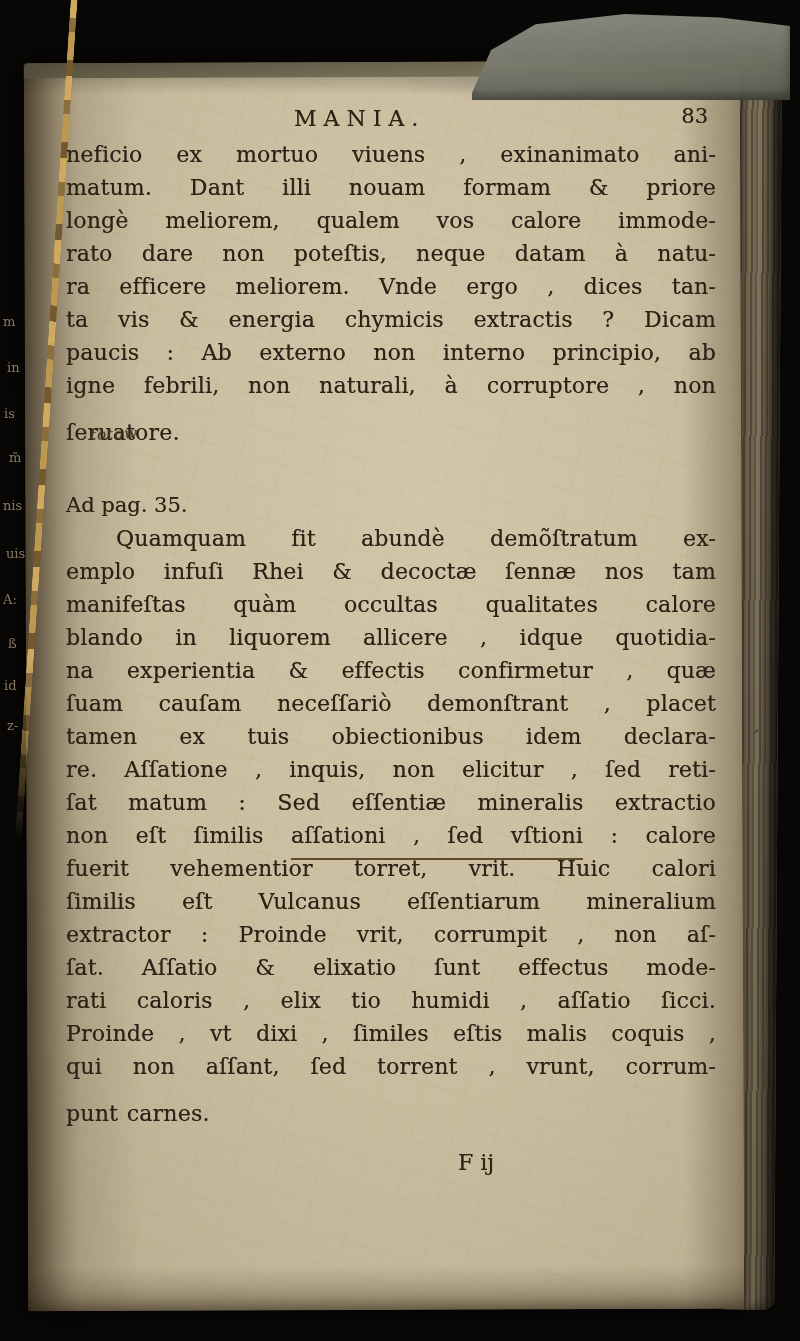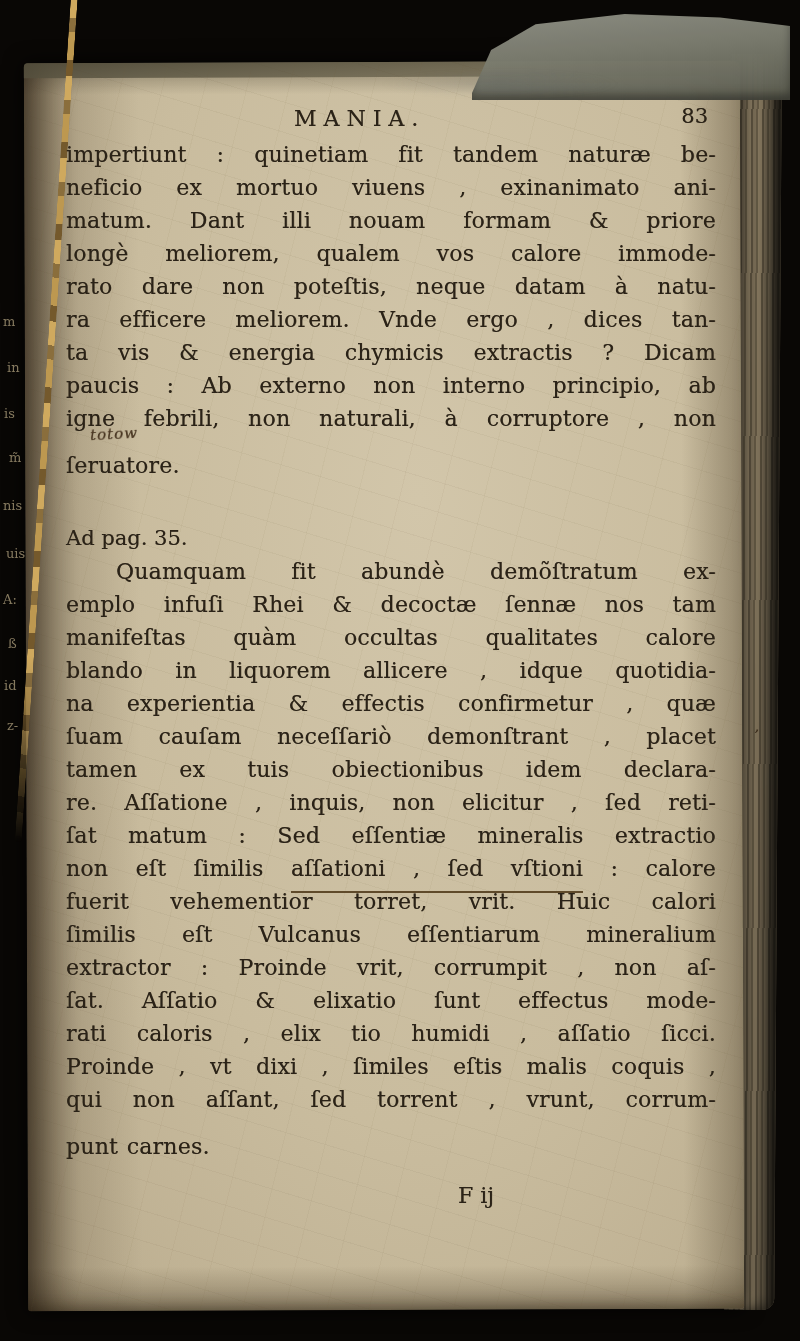--- a/index.html
+++ b/index.html
@@ -108,21 +108,20 @@
   <span class="ink-mark">’</span>
 
   <div class="textblock">
 
     <div class="running-head">
       <span class="title">MANIA.</span>
       <span class="pageno">83</span>
     </div>
 
     <div class="para1" style="position:relative;">
-      <div class="ln">impertiunt : quinetiam fit tandem naturæ be-</div>
       <div class="ln">neficio ex mortuo viuens , exinanimato ani-</div>
       <div class="ln">matum.  Dant illi nouam formam &amp; priore</div>
       <div class="ln">longè meliorem, qualem vos calore immode-</div>
       <div class="ln">rato dare non poteſtis, neque datam à natu-</div>
       <div class="ln">ra efficere meliorem.  Vnde ergo , dices tan-</div>
       <div class="ln">ta vis &amp; energia chymicis extractis ?  Dicam</div>
       <div class="ln">paucis :  Ab externo non interno principio, ab</div>
       <div class="ln">igne febrili, non naturali, à corruptore ,  non</div>
       <div class="ln short">ſeruatore.</div>
     </div>

